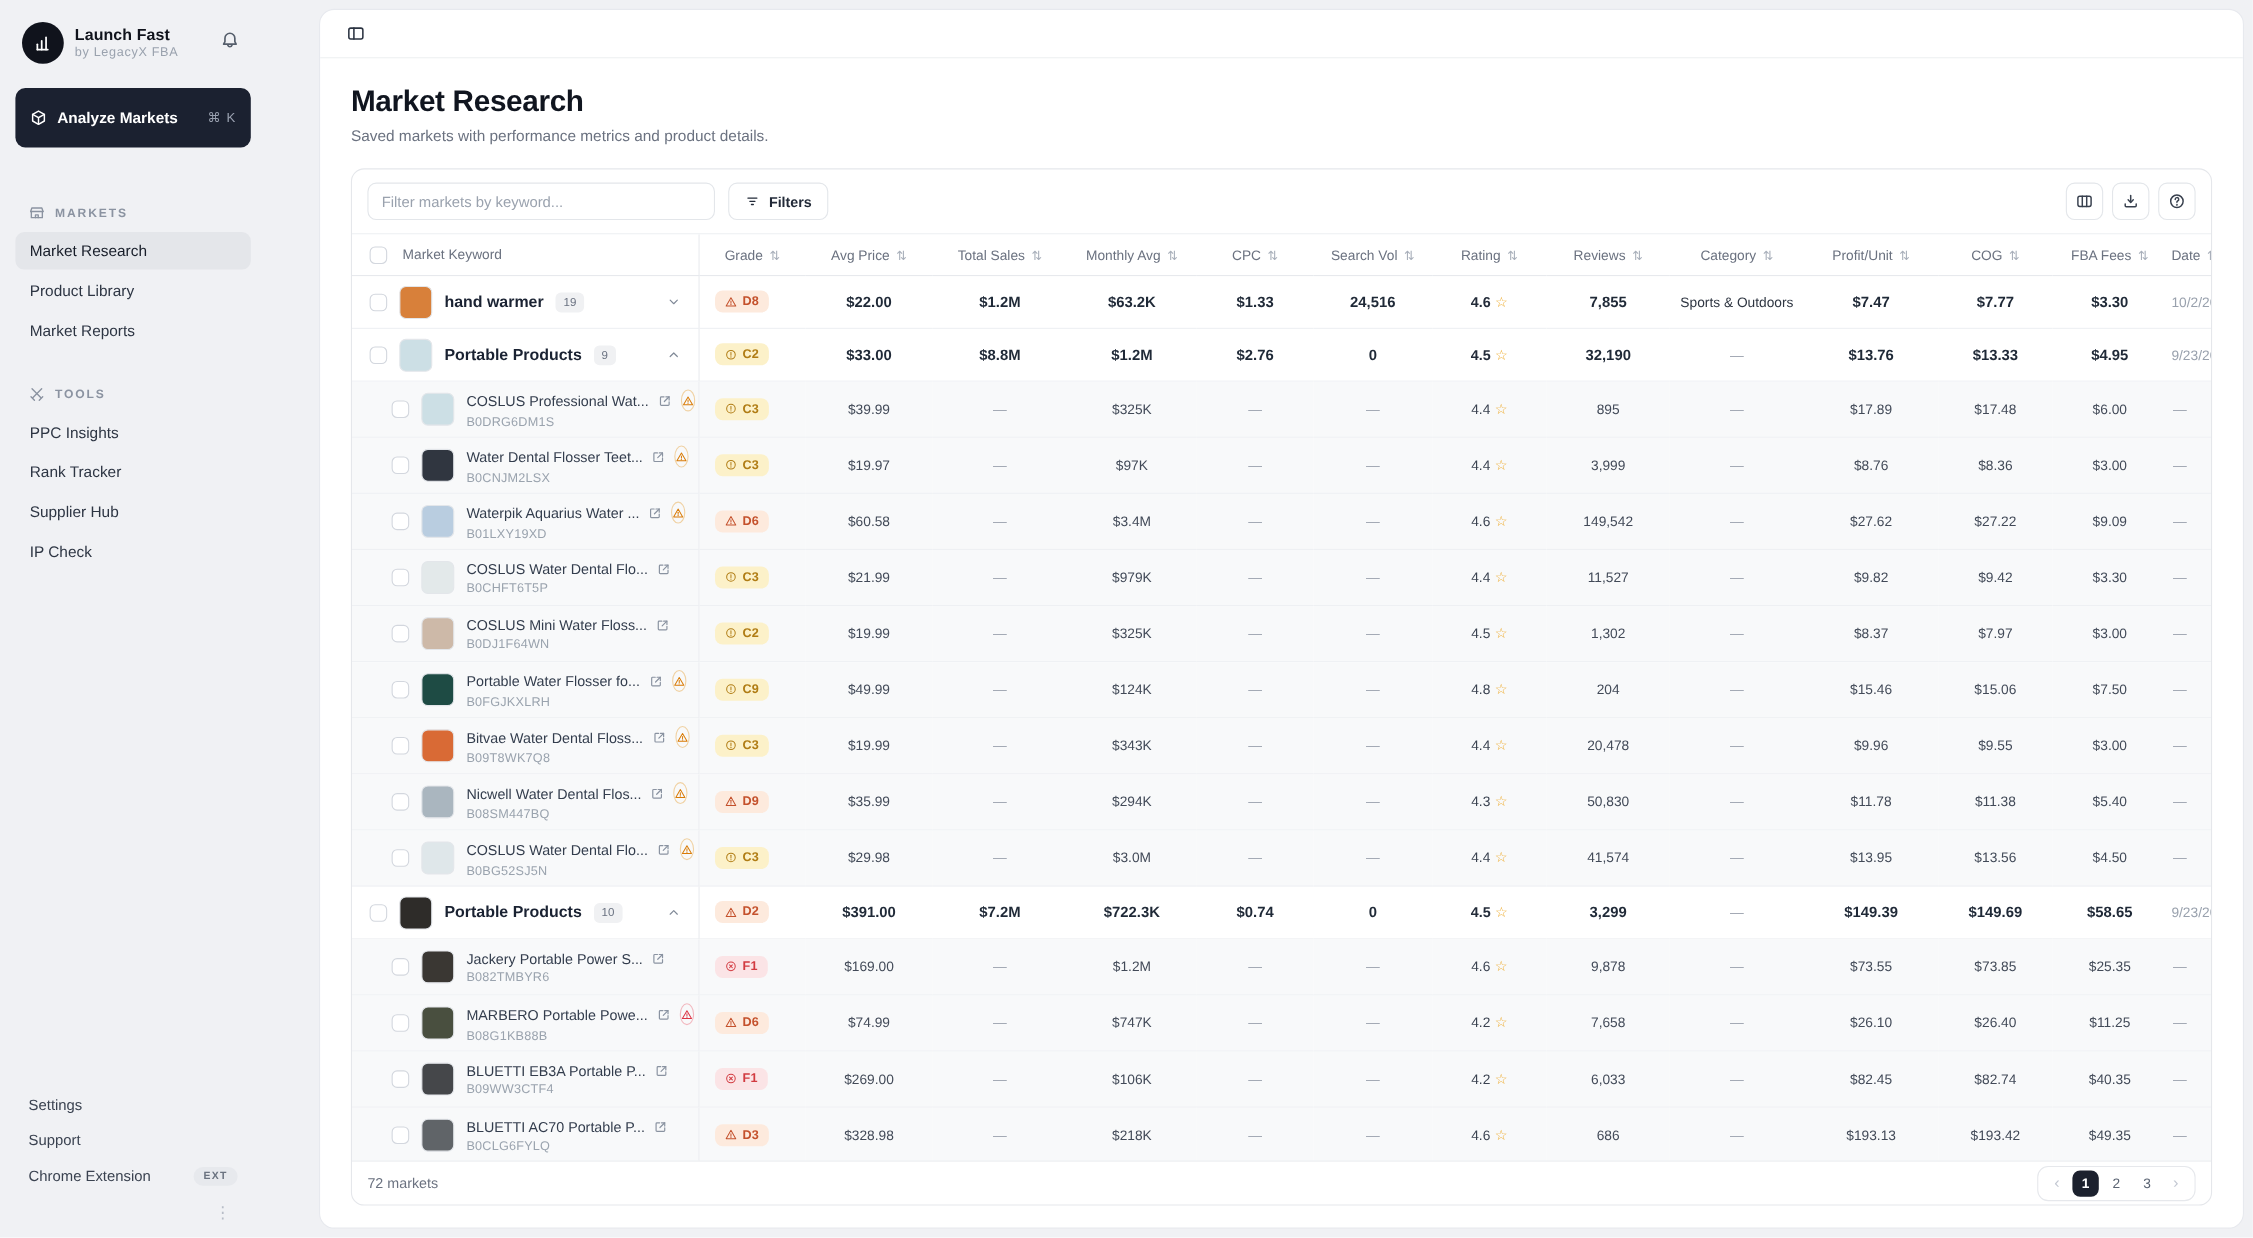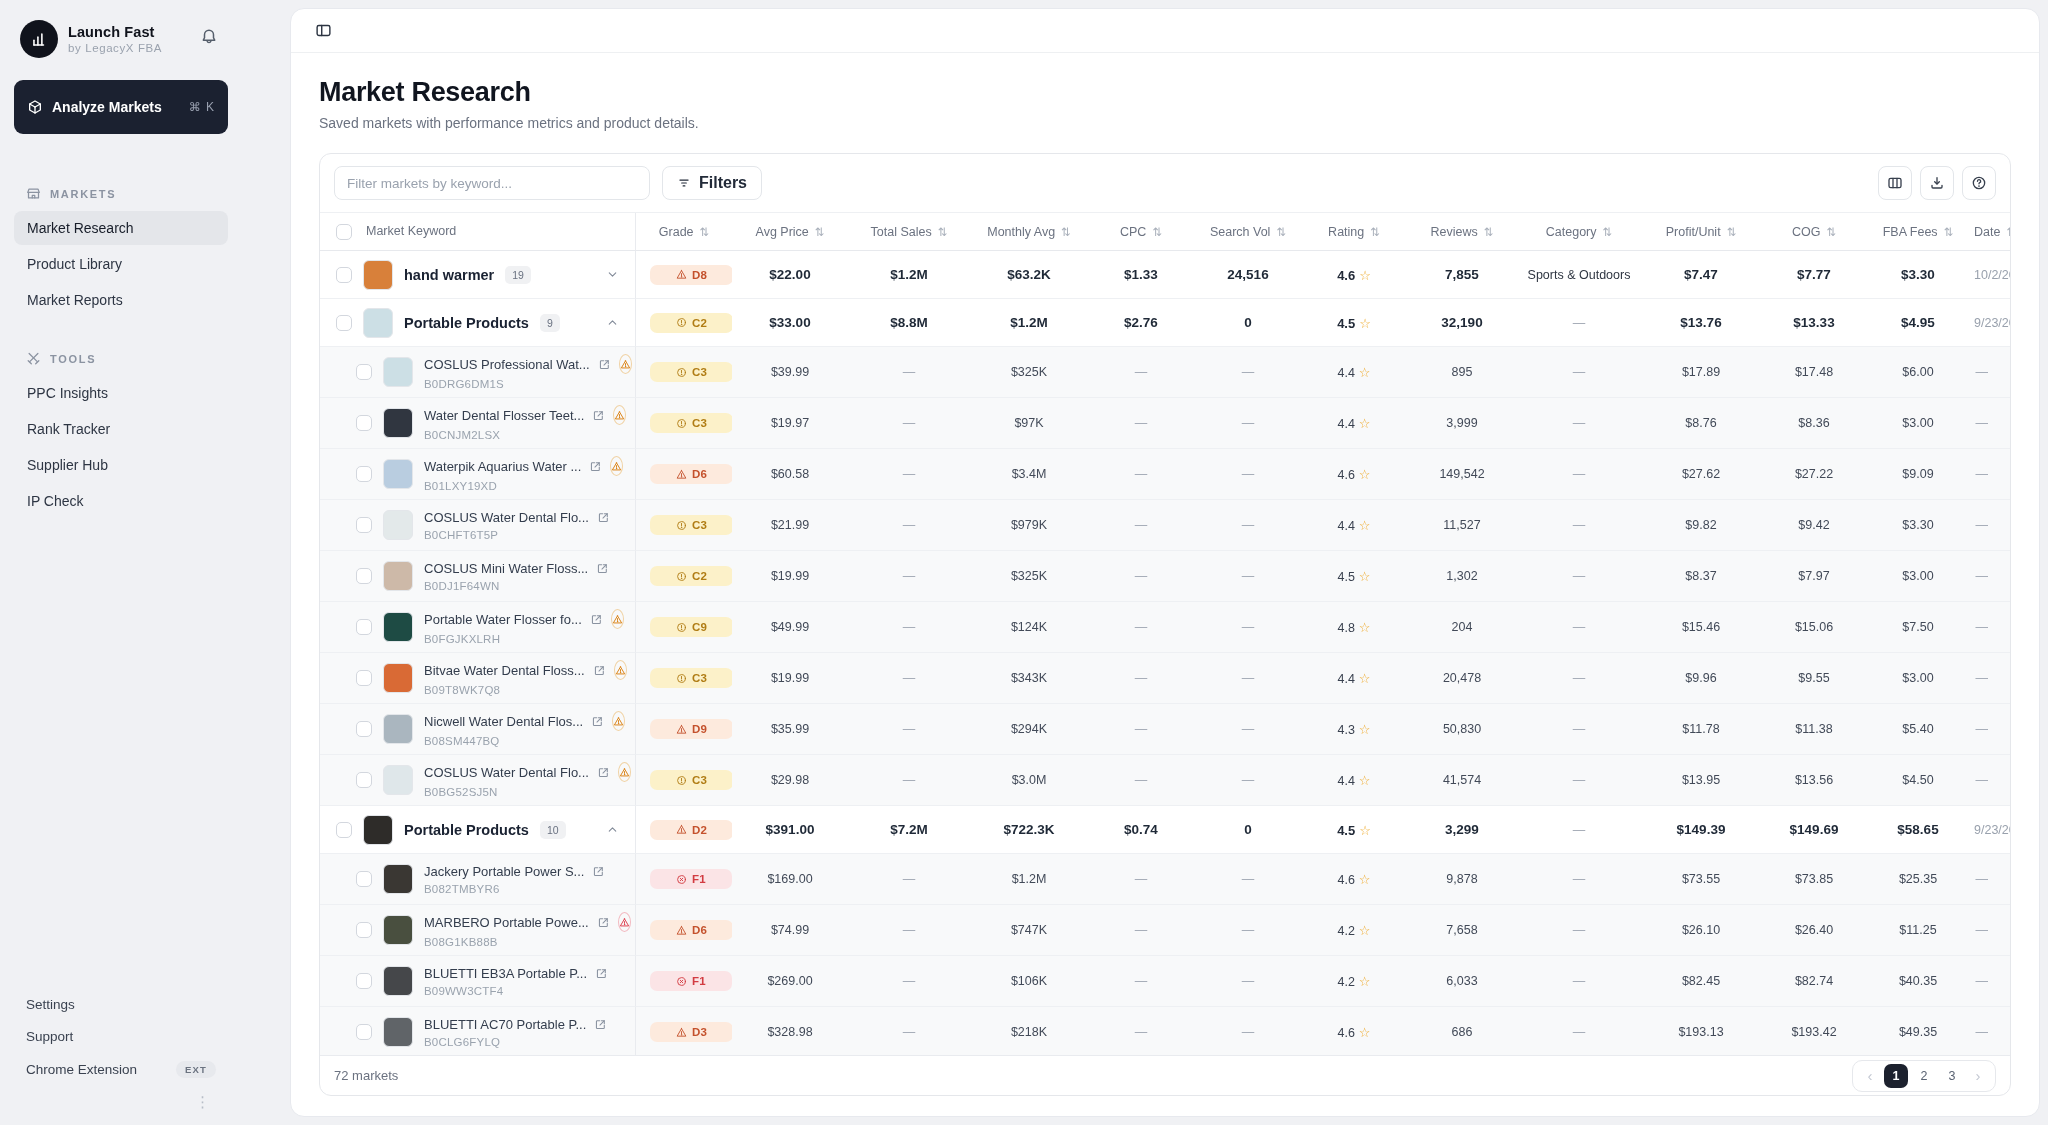--- a/index.html
+++ b/index.html
@@ -41,21 +41,21 @@
   .panel-toggle svg { width:17px; height:17px; }
 
   .content { flex:1; min-height:0; display:flex; flex-direction:column; padding:24px 28px 20px; }
   .page-title { font-size:27px; font-weight:700; color:#10151f; letter-spacing:-.3px; }
   .page-sub { font-size:14px; color:#6b7280; margin-top:7px; }
 
   .card { margin-top:22px; flex:1; min-height:0; border:1px solid #e5e7eb; border-radius:12px; display:flex; flex-direction:column; background:#fff; }
   .card-toolbar { flex:0 0 58px; display:flex; align-items:center; padding:0 14px; }
   .filter-input { width:316px; height:34px; border:1px solid #e3e6ea; border-radius:8px; padding:0 12px; font-size:13.5px; color:#1f2633; font-family:inherit; outline:none; }
   .filter-input::placeholder { color:#9aa2ae; }
-  .filters-btn { margin-left:12px; height:34px; display:flex; align-items:center; gap:8px; border:1px solid #e3e6ea; background:#fff; border-radius:8px; padding:0 14px; font-size:16px; font-weight:600; color:#222a38; cursor:pointer; font-family:inherit; }
+  .filters-btn { margin-left:12px; height:34px; display:flex; align-items:center; gap:8px; border:1px solid #e3e6ea; background:#fff; border-radius:8px; padding:0 14px; font-size:13px; font-weight:600; color:#222a38; cursor:pointer; font-family:inherit; }
   .filters-btn svg { width:14px; height:14px; }
   .toolbar-right { margin-left:auto; display:flex; gap:8px; }
   .icon-btn { width:34px; height:34px; border:1px solid #e3e6ea; background:#fff; border-radius:8px; display:flex; align-items:center; justify-content:center; color:#38404e; cursor:pointer; }
   .icon-btn svg { width:16px; height:16px; }
 
   .table-clip { flex:1; min-height:0; overflow:hidden; border-top:1px solid #eef0f3; }
   table { width:100%; border-collapse:separate; border-spacing:0; table-layout:fixed; }
   thead th { height:38px; font-size:12.5px; font-weight:500; color:#6b7280; white-space:nowrap; border-bottom:1px solid #e7e9ed; padding:0 4px; text-align:center; }
   thead th.col-0 { text-align:left; padding-left:16px; }
   thead th.al-r { text-align:right; padding-right:22px; }
@@ -82,21 +82,21 @@
   .p-name { font-size:13px; font-weight:500; color:#333d4d; }
   .extlink { color:#8a93a1; display:flex; cursor:pointer; }
   .extlink svg { width:13px; height:13px; }
   .warnchip { display:none; width:20px; height:20px; border-radius:50%; border:1px solid #f0d2a4; align-items:center; justify-content:center; color:#d97b06; }
   .warnchip svg { width:11px; height:11px; }
   tr.has-warn .warnchip { display:flex; }
   tr.warn-red .warnchip { border-color:#f2b9c0; color:#dc3545; }
   .asin { font-size:11.5px; color:#9aa3ae; margin-top:4px; letter-spacing:.2px; }
 
   .c-grade { padding-left:14px; }
-  .badge { display:inline-flex; align-items:center; gap:5px; border-radius:7px; padding:4px 26px; font-size:11.5px; font-weight:700; letter-spacing:.2px; }
+  .badge { display:inline-flex; align-items:center; gap:5px; border-radius:7px; padding:4px 9px; font-size:11.5px; font-weight:700; letter-spacing:.2px; }
   .badge .gi { width:11px; height:11px; display:none; }
   .tone-c { background:#fcf1c9; color:#b07c14; } .tone-c .gi-c { display:block; }
   .tone-d { background:#fdeadd; color:#c4512c; } .tone-d .gi-d { display:block; }
   .tone-f { background:#fbe4e6; color:#d23b41; } .tone-f .gi-f { display:block; }
 
   td.v { text-align:center; padding:0 4px; }
   tr.row-group td.v { font-size:13.5px; font-weight:600; color:#1f2937; }
   tr.row-product td.v { font-size:12.5px; color:#424a58; }
   td.dash { color:#9ca3af !important; font-weight:400 !important; }
   tr.row-group td.c-cat { font-weight:400; font-size:12.5px; color:#2f3642; }

